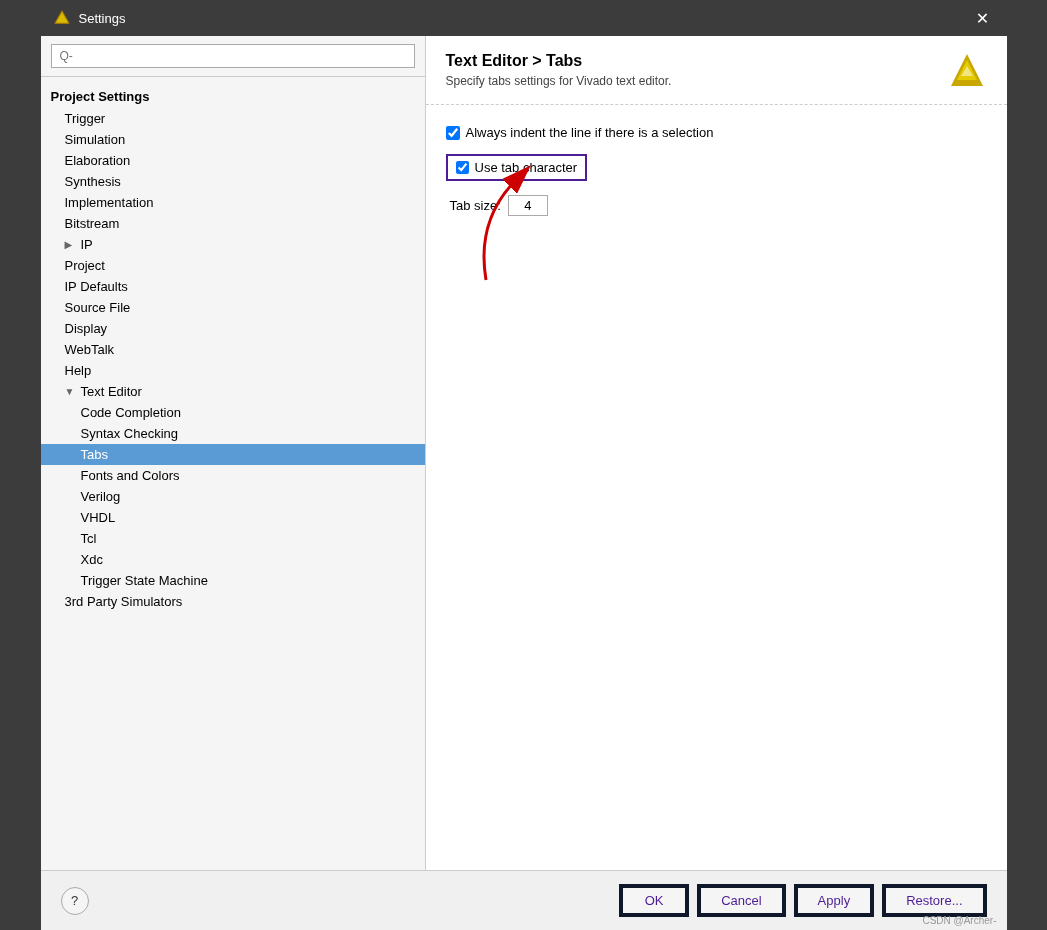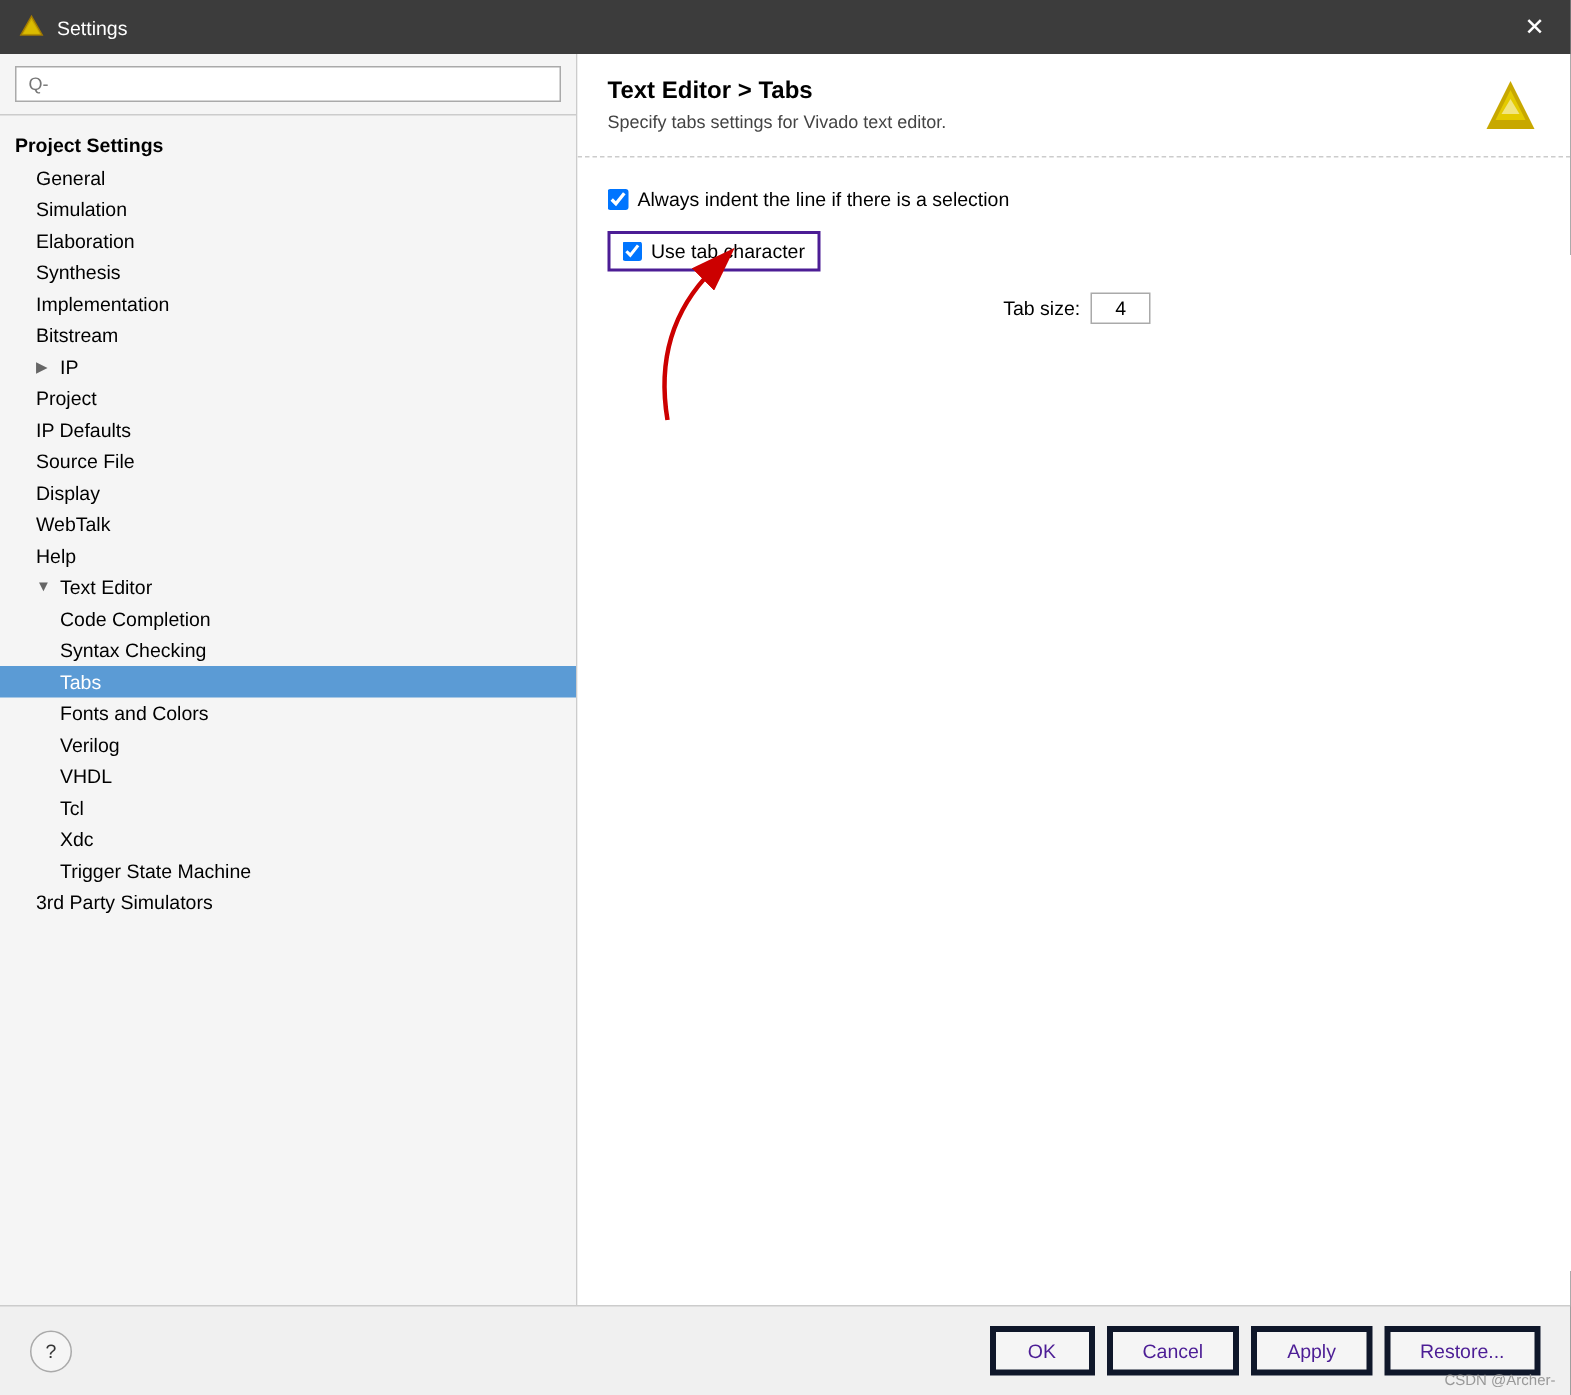--- a/index.html
+++ b/index.html
@@ -8,21 +8,21 @@
       font-size: 13px;
       background: #3c3c3c;
       display: flex;
       justify-content: center;
       align-items: center;
       width: 1047px;
       height: 930px;
       overflow: hidden;
     }
     .window {
-      width: 1047px;
+      width: 966px;
       height: 930px;
       background: #3c3c3c;
       display: flex;
       flex-direction: column;
     }
     .title-bar {
       background: #3c3c3c;
       color: #ffffff;
       padding: 6px 12px;
       display: flex;
@@ -165,21 +165,20 @@
     }
     .checkbox-label {
       font-size: 13px;
       color: #000000;
     }
     .tab-size-row {
       display: flex;
       align-items: center;
       gap: 7px;
       margin-left: 4px;
-      justify-content: center;
     }
     .tab-size-label {
       font-size: 13px;
       color: #000000;
     }
     .tab-size-input {
       width: 40px;
       padding: 2px 4px;
       border: 1px solid #aaaaaa;
       font-size: 13px;
@@ -281,21 +280,21 @@
 
     <div class="left-panel">
       <div class="search-bar">
         <input class="search-input" type="text" placeholder="Q-" style="">
       </div>
       <div class="left-panel-wrapper">
         <div class="tree-scroll-area">
           <div class="tree-container">
 
             <div class="tree-section-header">Project Settings</div>
-            <div class="tree-item indent1">General</div>
+            <div class="tree-item indent1">Trigger</div>
             <div class="tree-item indent1">Simulation</div>
             <div class="tree-item indent1">Elaboration</div>
             <div class="tree-item indent1">Synthesis</div>
             <div class="tree-item indent1">Implementation</div>
             <div class="tree-item indent1">Bitstream</div>
             <div class="tree-item indent1"><span class="expand-icon">▶</span> IP</div>
 
             <div class="tree-item indent1">Project</div>
             <div class="tree-item indent1">IP Defaults</div>
             <div class="tree-item indent1">Source File</div>

